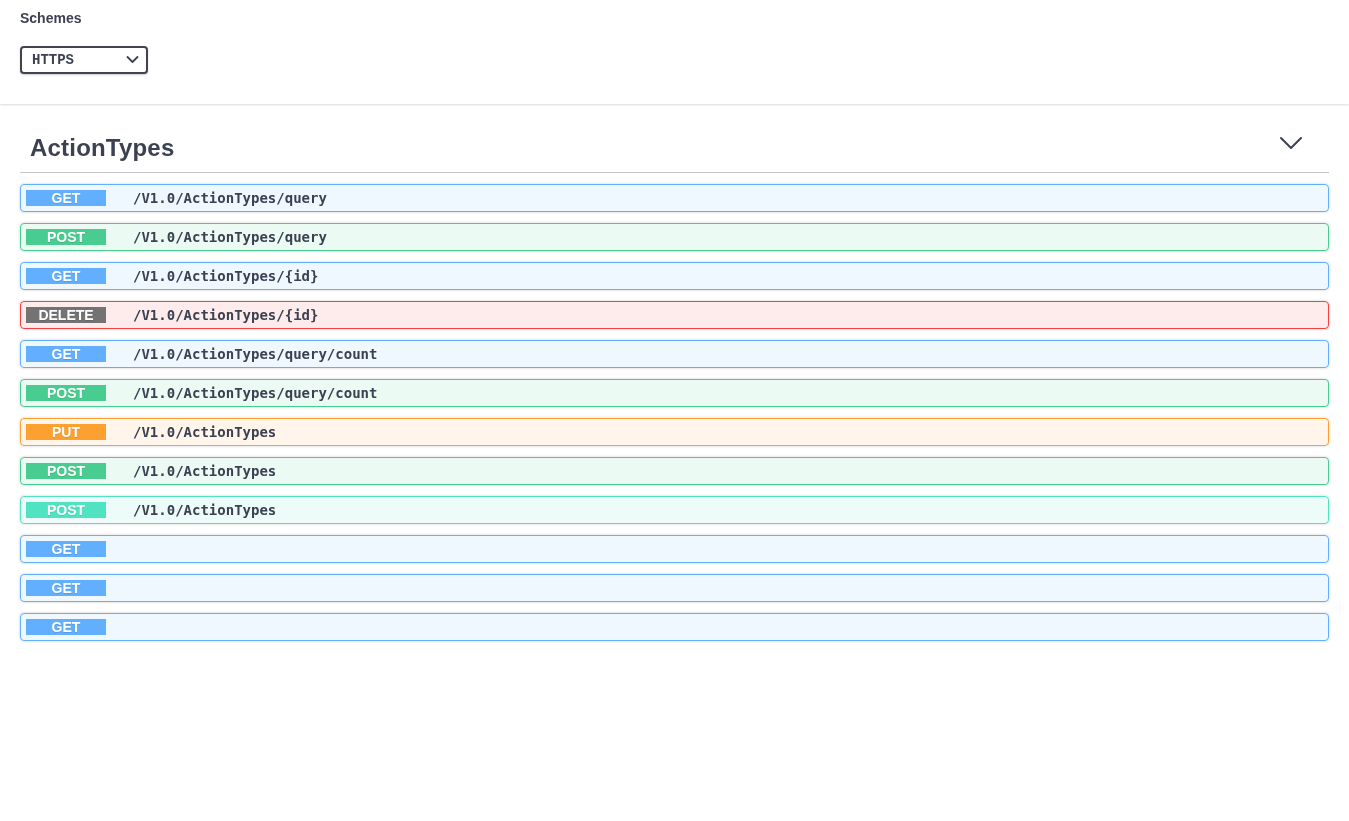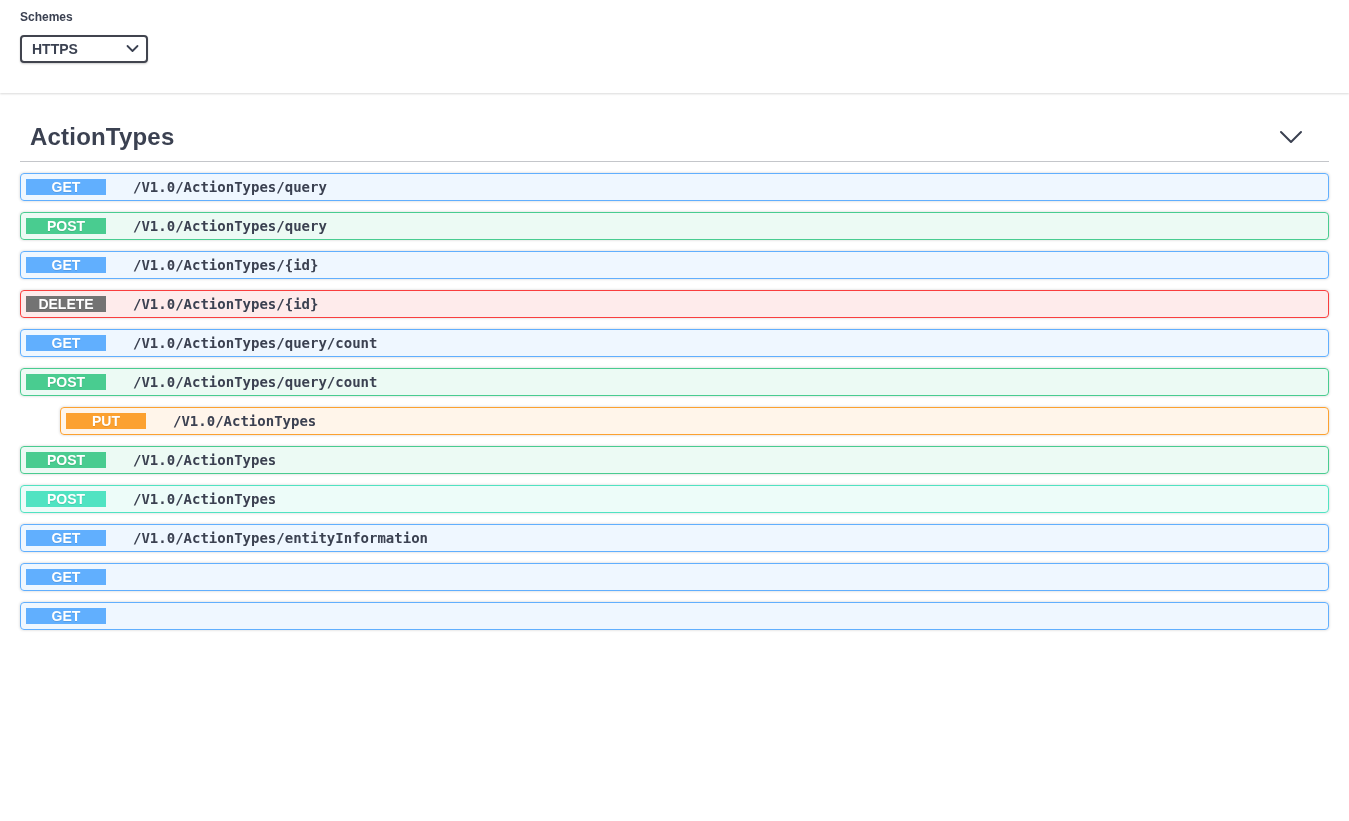--- a/index.html
+++ b/index.html
@@ -14,33 +14,33 @@
   }
 
   
   .schemes-bar {
     padding: 10px 20px 30px;
     background: #ffffff;
     box-shadow: 0 1px 2px rgba(0,0,0,0.15);
   }
   .schemes-label {
     display: block;
-    font-size: 12px;
+    font-size: 14px;
     font-weight: 600;
     color: #3b4151;
-    margin-bottom: 11px;
+    margin-bottom: 20px;
   }
   .select-wrap { position: relative; display: inline-block; }
   select.scheme-select {
     appearance: none;
     -webkit-appearance: none;
     -moz-appearance: none;
     width: 128px;
     padding: 4px 34px 4px 10px;
-    font-family: Liberation Sans, sans-serif;
+    font-family: Liberation Mono, monospace;
     font-size: 14px;
     font-weight: 700;
     color: #3b4151;
     border: 2px solid #41444e;
     border-radius: 4px;
     background: #ffffff;
     box-shadow: 0 1px 2px rgba(0,0,0,0.2);
     cursor: pointer;
   }
   .select-chevron {
@@ -48,21 +48,20 @@
     right: 9px;
     top: 50%;
     transform: translateY(-50%);
     pointer-events: none;
   }
 
   
   .main { margin-top: 30px; padding: 0 20px; }
   .section-header {
     display: flex;
-    align-items: center;
     justify-content: space-between;
     padding: 0 10px 10px;
     border-bottom: 1px solid rgba(59,65,81,0.3);
     cursor: pointer;
   }
   .section-title {
     margin: 0;
     font-size: 24px;
     font-weight: 700;
     color: #3b4151;
@@ -140,35 +139,34 @@
         <span class="op-path">/V1.0/ActionTypes/{id}</span>
       </div>
       <div class="opblock" style="border-color: rgb(97, 175, 254); background: rgba(97, 175, 254, 0.1);">
         <span class="method-badge" style="background: rgb(97, 175, 254);">GET</span>
         <span class="op-path">/V1.0/ActionTypes/query/count</span>
       </div>
       <div class="opblock" style="border-color: rgb(73, 204, 144); background: rgba(73, 204, 144, 0.1);">
         <span class="method-badge" style="background: rgb(73, 204, 144);">POST</span>
         <span class="op-path">/V1.0/ActionTypes/query/count</span>
       </div>
-      <div class="opblock" style="border-color: rgb(252, 161, 48); background: rgba(252, 161, 48, 0.1); margin-left: 40px;">
+      <div class="opblock" style="border-color: rgb(252, 161, 48); background: rgba(252, 161, 48, 0.1);">
         <span class="method-badge" style="background: rgb(252, 161, 48);">PUT</span>
         <span class="op-path">/V1.0/ActionTypes</span>
       </div>
       <div class="opblock" style="border-color: rgb(73, 204, 144); background: rgba(73, 204, 144, 0.1);">
         <span class="method-badge" style="background: rgb(73, 204, 144);">POST</span>
         <span class="op-path">/V1.0/ActionTypes</span>
       </div>
       <div class="opblock" style="border-color: rgb(80, 227, 194); background: rgba(80, 227, 194, 0.1);">
         <span class="method-badge" style="background: rgb(80, 227, 194);">POST</span>
         <span class="op-path">/V1.0/ActionTypes</span>
       </div>
       <div class="opblock" style="border-color: rgb(97, 175, 254); background: rgba(97, 175, 254, 0.1);">
         <span class="method-badge" style="background: rgb(97, 175, 254);">GET</span>
-        <span class="op-path">/V1.0/ActionTypes/entityInformation</span>
       </div>
       <div class="opblock" style="border-color: rgb(97, 175, 254); background: rgba(97, 175, 254, 0.1);">
         <span class="method-badge" style="background: rgb(97, 175, 254);">GET</span>
       </div>
       <div class="opblock" style="border-color: rgb(97, 175, 254); background: rgba(97, 175, 254, 0.1);">
         <span class="method-badge" style="background: rgb(97, 175, 254);">GET</span>
       </div>
     </div>
 </div>
 

